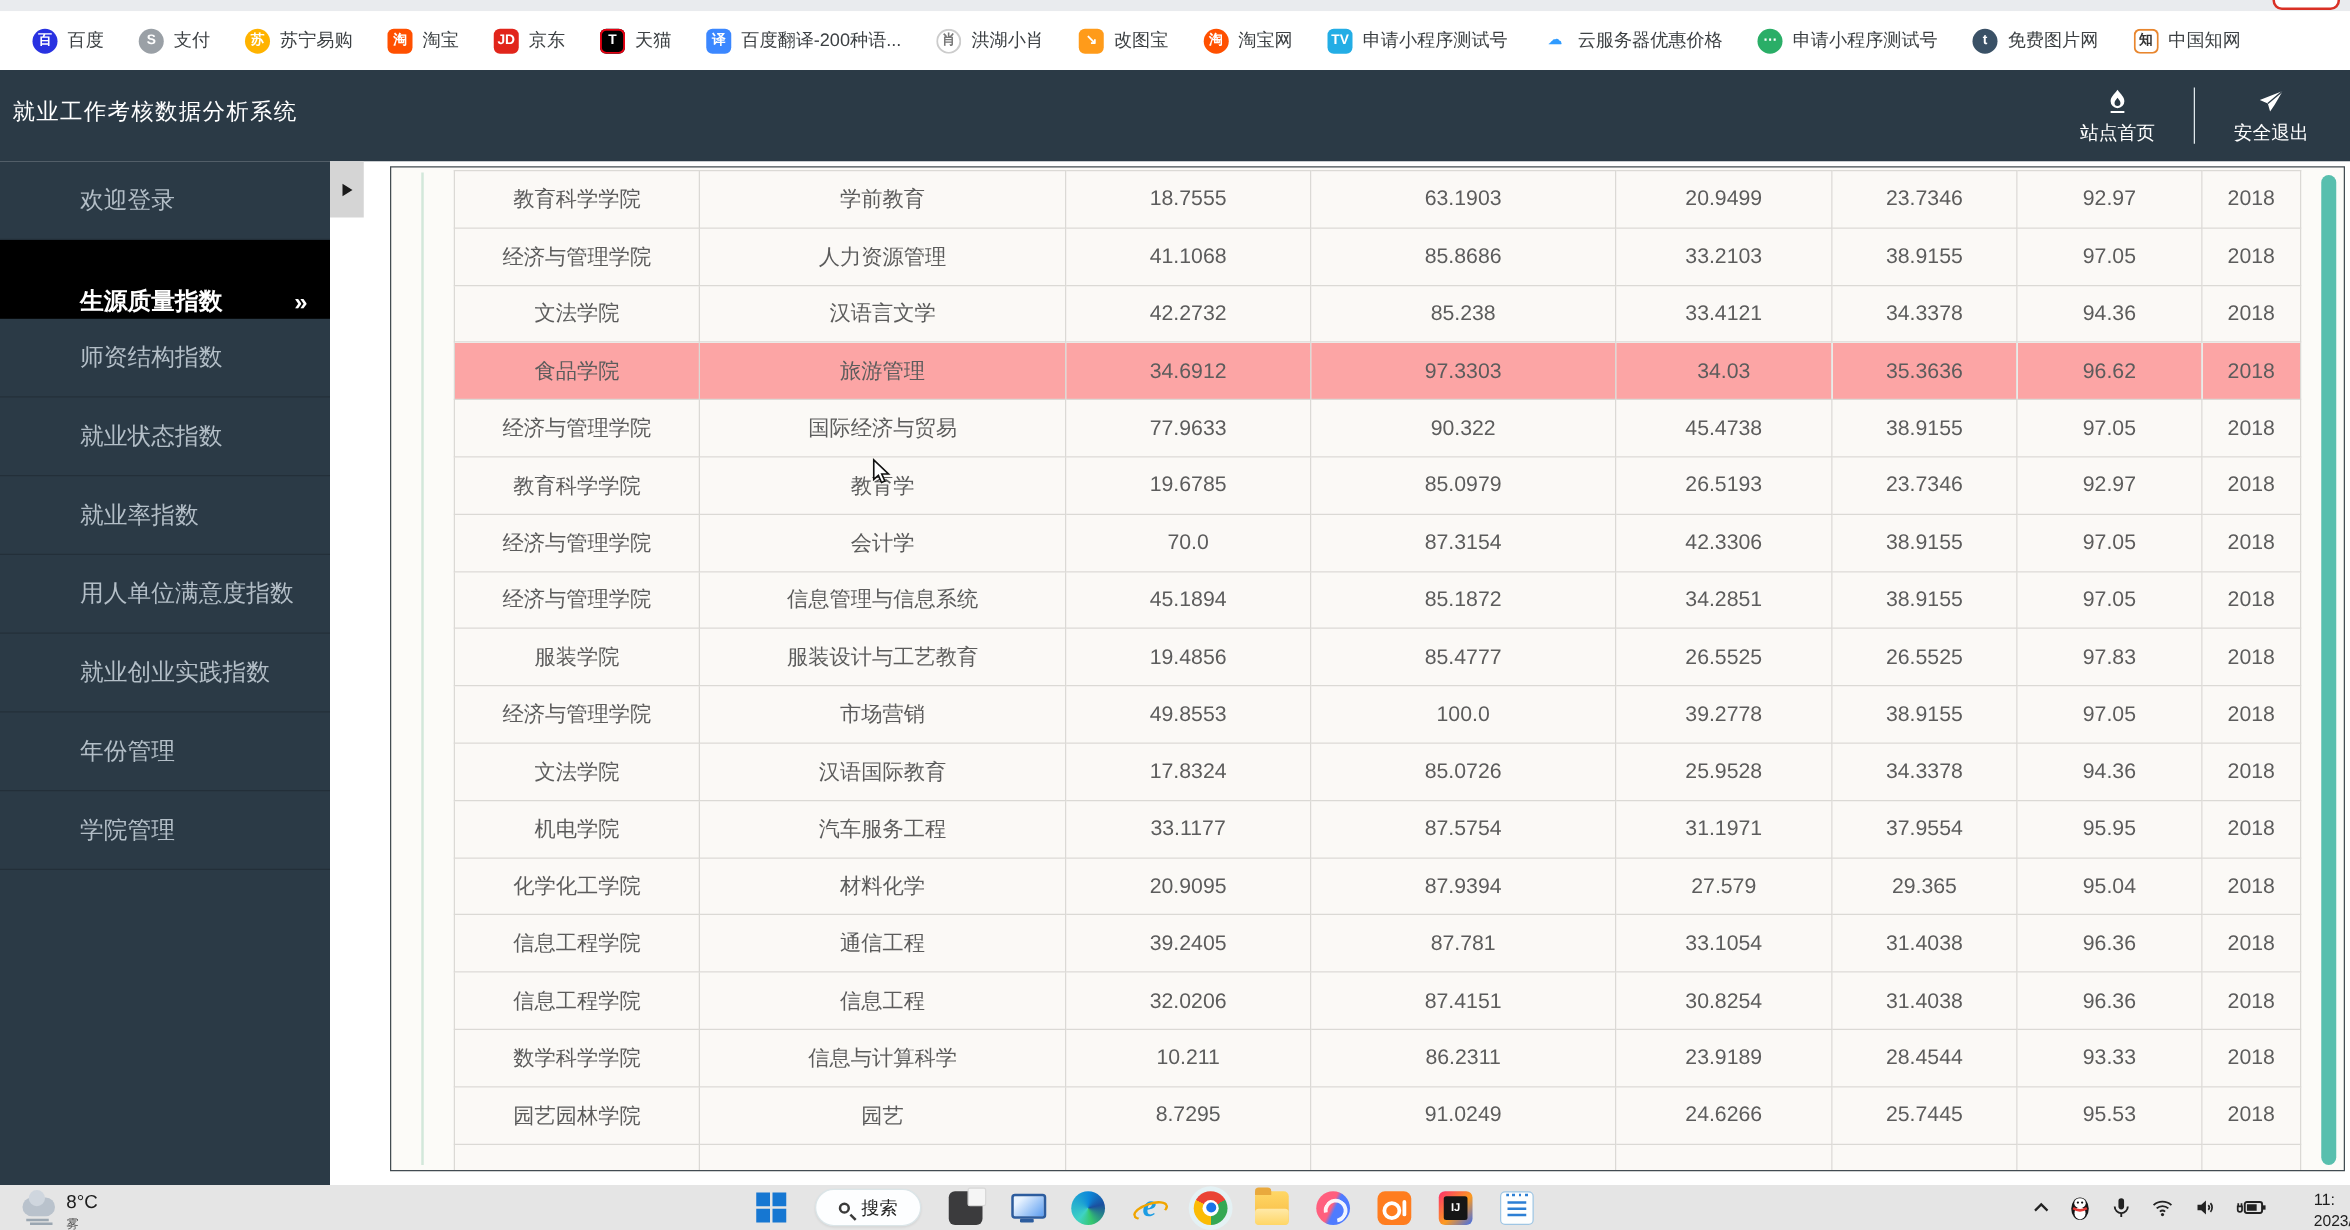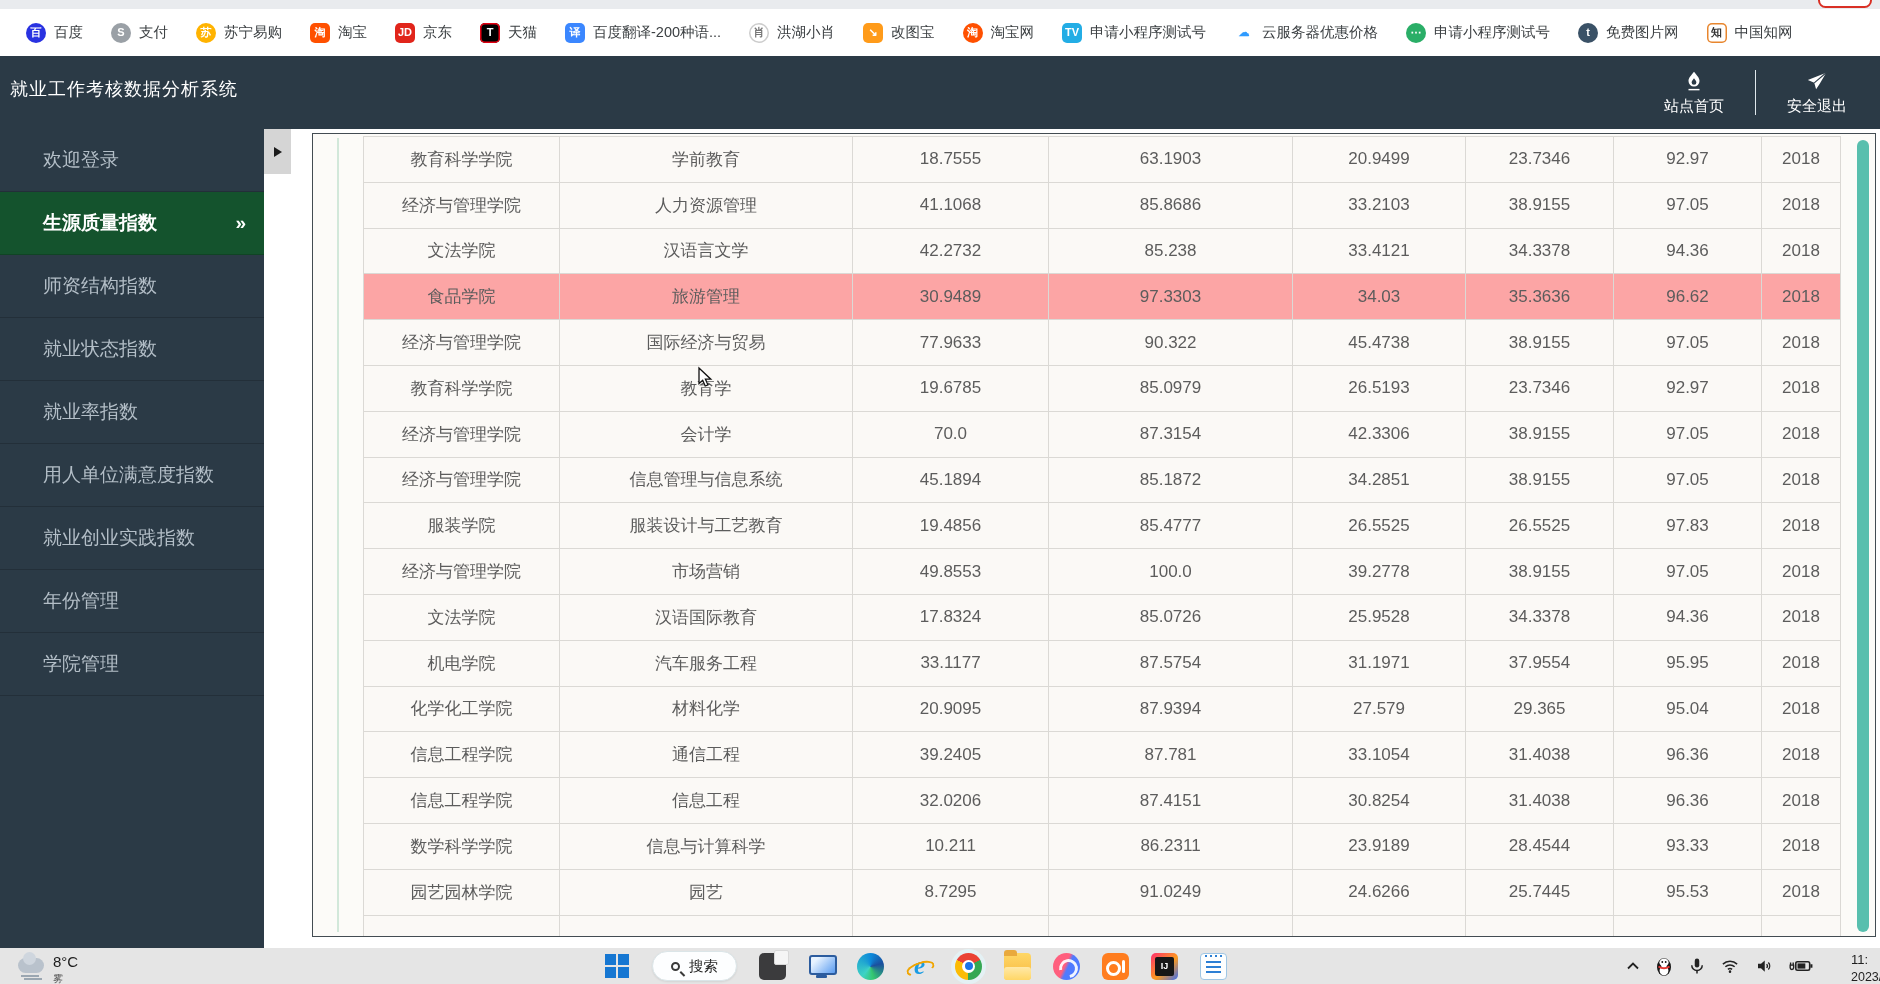--- a/index.html
+++ b/index.html
@@ -20,23 +20,23 @@
   
   .app-header{position:absolute;left:0;top:56px;width:1880px;height:73px;background:#2b3a46;}
   .page-title{position:absolute;left:10px;top:21px;font-size:18px;color:#fff;letter-spacing:1px;}
   .hactions{position:absolute;right:2px;top:0;height:100%;display:flex;align-items:stretch;}
   .haction{width:122px;display:flex;flex-direction:column;align-items:center;justify-content:center;
            gap:5px;color:#fff;font-size:15px;cursor:pointer;}
   .hdivider{width:1px;background:#dfe7ec;margin:14px 0;}
 
   
   .sidebar{position:absolute;left:0;top:129px;width:264px;height:819px;background:#2b3a46;}
-  .snav{height:63px;display:flex;align-items:center;padding:0 18px 0 43px;font-size:19px;
+  .snav{height:63px;display:flex;align-items:center;padding:0 18px 0 64px;font-size:19px;
         color:#b3bec7;border-bottom:1px solid rgba(0,0,0,.18);position:relative;cursor:pointer;}
-  .snav.active{background:#14532d;color:#fff;font-weight:700;}
+  .snav.active{background:#000000;color:#fff;font-weight:700;align-items:flex-end;}
   .chev{position:absolute;right:18px;font-size:19px;font-weight:700;}
   .collapse-tab{position:absolute;left:264px;top:129px;width:27px;height:45px;background:#d5d5d5;
                 display:flex;align-items:center;justify-content:center;cursor:pointer;}
   .tri{width:0;height:0;border-left:8px solid #1b1b1b;border-top:5px solid transparent;
        border-bottom:5px solid transparent;}
 
   
   .panel{position:absolute;left:312px;top:133px;width:1564px;height:804px;background:#fcfbf8;
          border:1px solid #434c52;overflow:hidden;}
   .vline{position:absolute;left:24px;top:4px;width:2px;height:794px;background:#d2e8da;}
@@ -279,21 +279,21 @@
               <td>42.2732</td>
               <td>85.238</td>
               <td>33.4121</td>
               <td>34.3378</td>
               <td>94.36</td>
               <td>2018</td>
             </tr>
             <tr class="hl">
               <td>食品学院</td>
               <td>旅游管理</td>
-              <td>30.9489</td>
+              <td>34.6912</td>
               <td>97.3303</td>
               <td>34.03</td>
               <td>35.3636</td>
               <td>96.62</td>
               <td>2018</td>
             </tr>
             <tr>
               <td>经济与管理学院</td>
               <td>国际经济与贸易</td>
               <td>77.9633</td>

